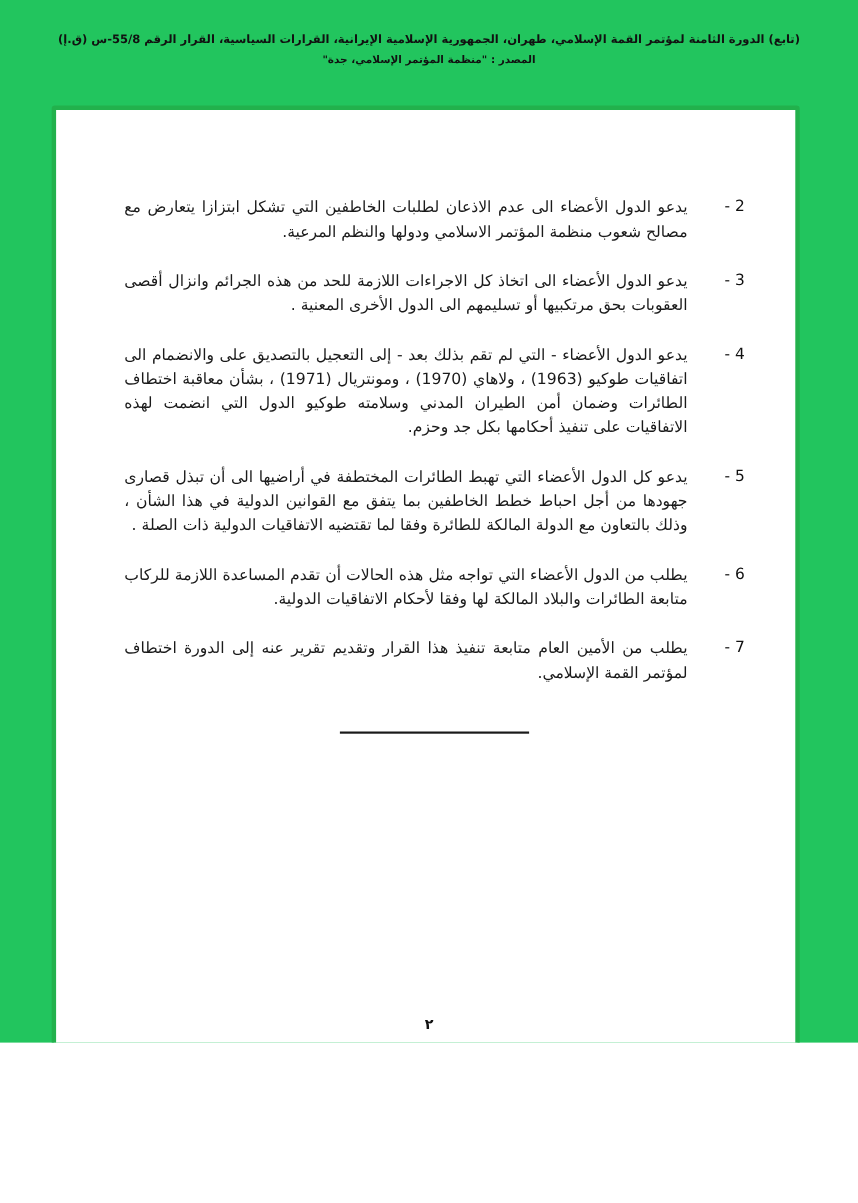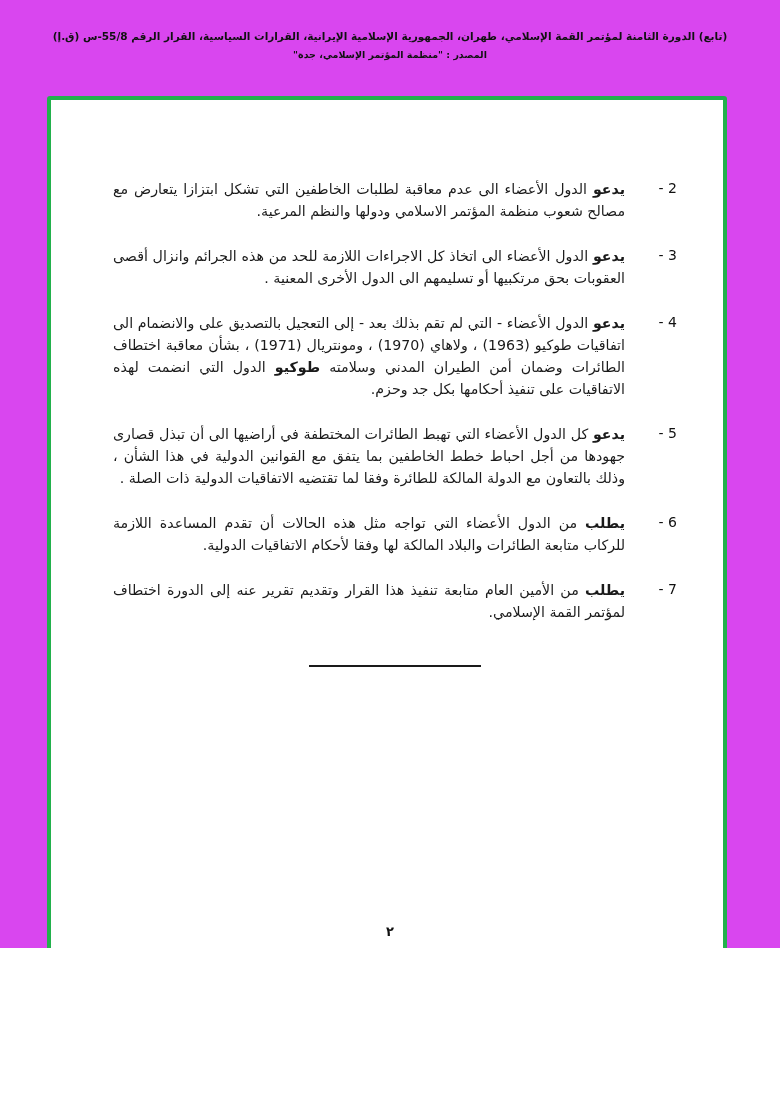--- a/index.html
+++ b/index.html
@@ -4,21 +4,21 @@
 <style>
   html, body {
     margin: 0;
     padding: 0;
     background: #ffffff;
   }
   .page {
     position: relative;
     width: 780px;
     height: 948px;
-    background: #d946ef;
+    background: #22c55e;
     color: #111111;
     font-family: "DejaVu Sans", sans-serif;
     overflow: hidden;
   }
   .doc-header {
     position: absolute;
     top: 30px;
     left: 30px;
     right: 30px;
     text-align: center;
@@ -68,21 +68,21 @@
     padding-top: 2px;
   }
   .item-text {
     flex: 1;
     font-size: 14.2px;
     line-height: 22px;
     text-align: justify;
     color: #1a1a1a;
   }
   .bold {
-    font-weight: bold;
+    font-weight: normal;
   }
   .divider {
     width: 172px;
     margin: 42px auto 0 auto;
     border: 0;
     border-top: 2px solid #1a1a1a;
     height: 0;
   }
   .page-number {
     position: absolute;
@@ -103,21 +103,21 @@
   <div class="doc-header">
     <div class="line1">(تابع) الدورة الثامنة لمؤتمر القمة الإسلامي، طهران، الجمهورية الإسلامية الإيرانية، القرارات السياسية، القرار الرقم 55/8-س (ق.إ)</div>
     <div class="line2">المصدر : "منظمة المؤتمر الإسلامي، جدة"</div>
   </div>
 
   <div class="green-frame" style="border-color: rgb(34, 177, 76);">
     <div class="content">
       <div>
   <div class="item">
     <div class="item-number">- 2</div>
-    <div class="item-text"><span class="bold">يدعو</span><span> الدول الأعضاء الى عدم معاقبة لطلبات الخاطفين التي تشكل ابتزازا يتعارض مع مصالح شعوب منظمة المؤتمر الاسلامي ودولها والنظم المرعية.</span></div>
+    <div class="item-text"><span class="bold">يدعو</span><span> الدول الأعضاء الى عدم الاذعان لطلبات الخاطفين التي تشكل ابتزازا يتعارض مع مصالح شعوب منظمة المؤتمر الاسلامي ودولها والنظم المرعية.</span></div>
   </div>
 
   <div class="item">
     <div class="item-number">- 3</div>
     <div class="item-text"><span class="bold">يدعو</span><span> الدول الأعضاء الى اتخاذ كل الاجراءات اللازمة للحد من هذه الجرائم وانزال أقصى العقوبات بحق مرتكبيها أو تسليمهم الى الدول الأخرى المعنية .</span></div>
   </div>
 
   <div class="item">
     <div class="item-number">- 4</div>
     <div class="item-text"><span class="bold">يدعو</span><span> الدول الأعضاء - التي لم تقم بذلك بعد - إلى التعجيل بالتصديق على والانضمام الى اتفاقيات طوكيو (1963) ، ولاهاي (1970) ، ومونتريال (1971) ، بشأن معاقبة اختطاف الطائرات وضمان أمن الطيران المدني وسلامته </span><span class="bold">طوكيو</span><span> الدول التي انضمت لهذه الاتفاقيات على تنفيذ أحكامها بكل جد وحزم.</span></div>

